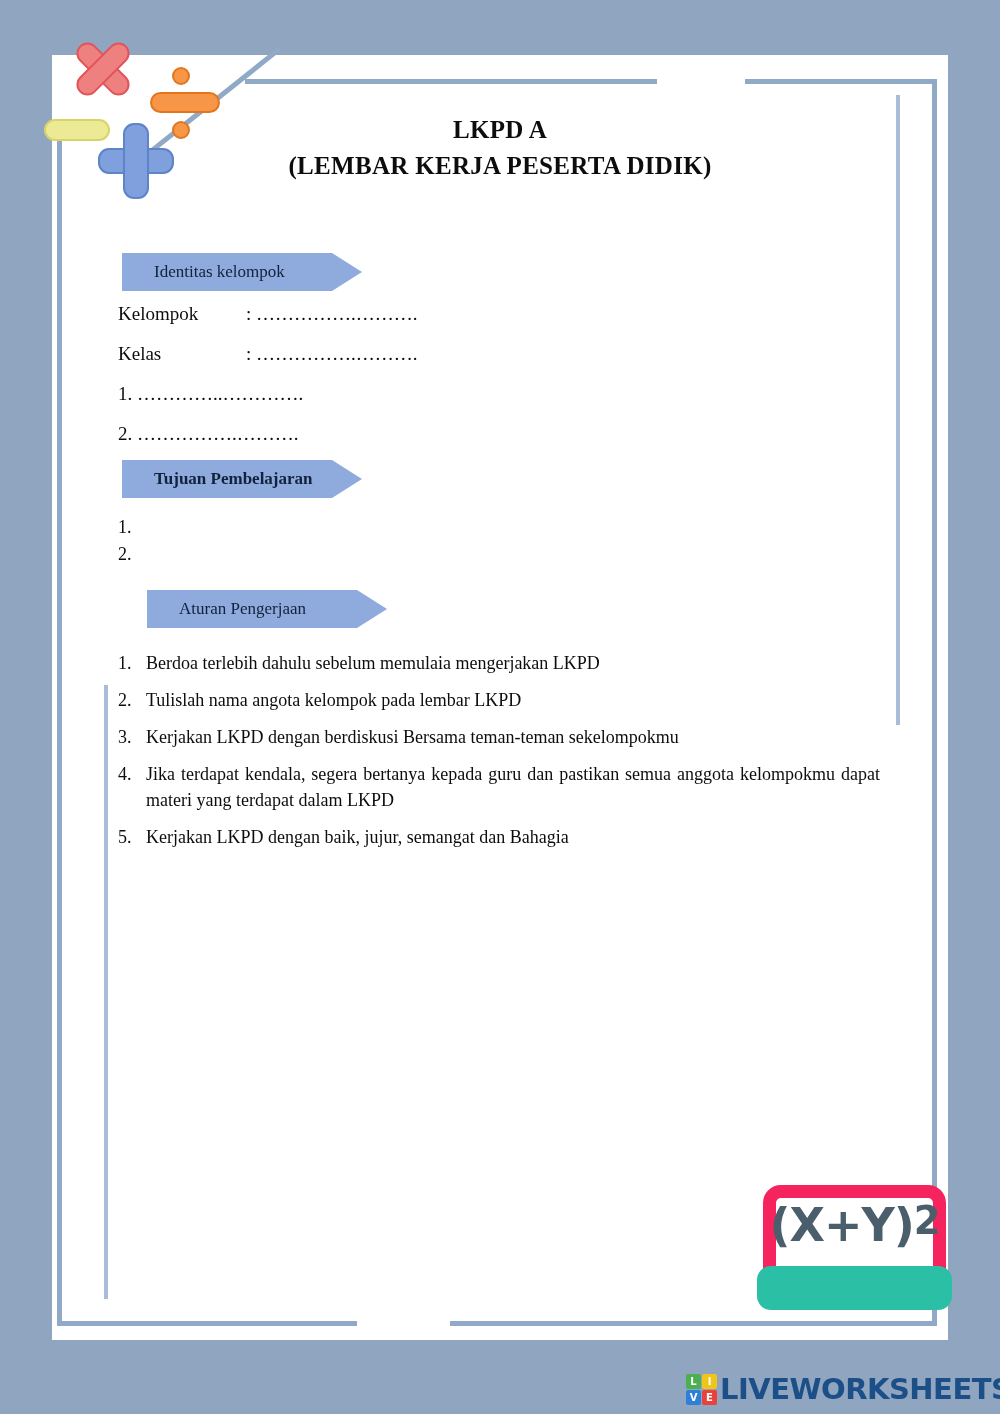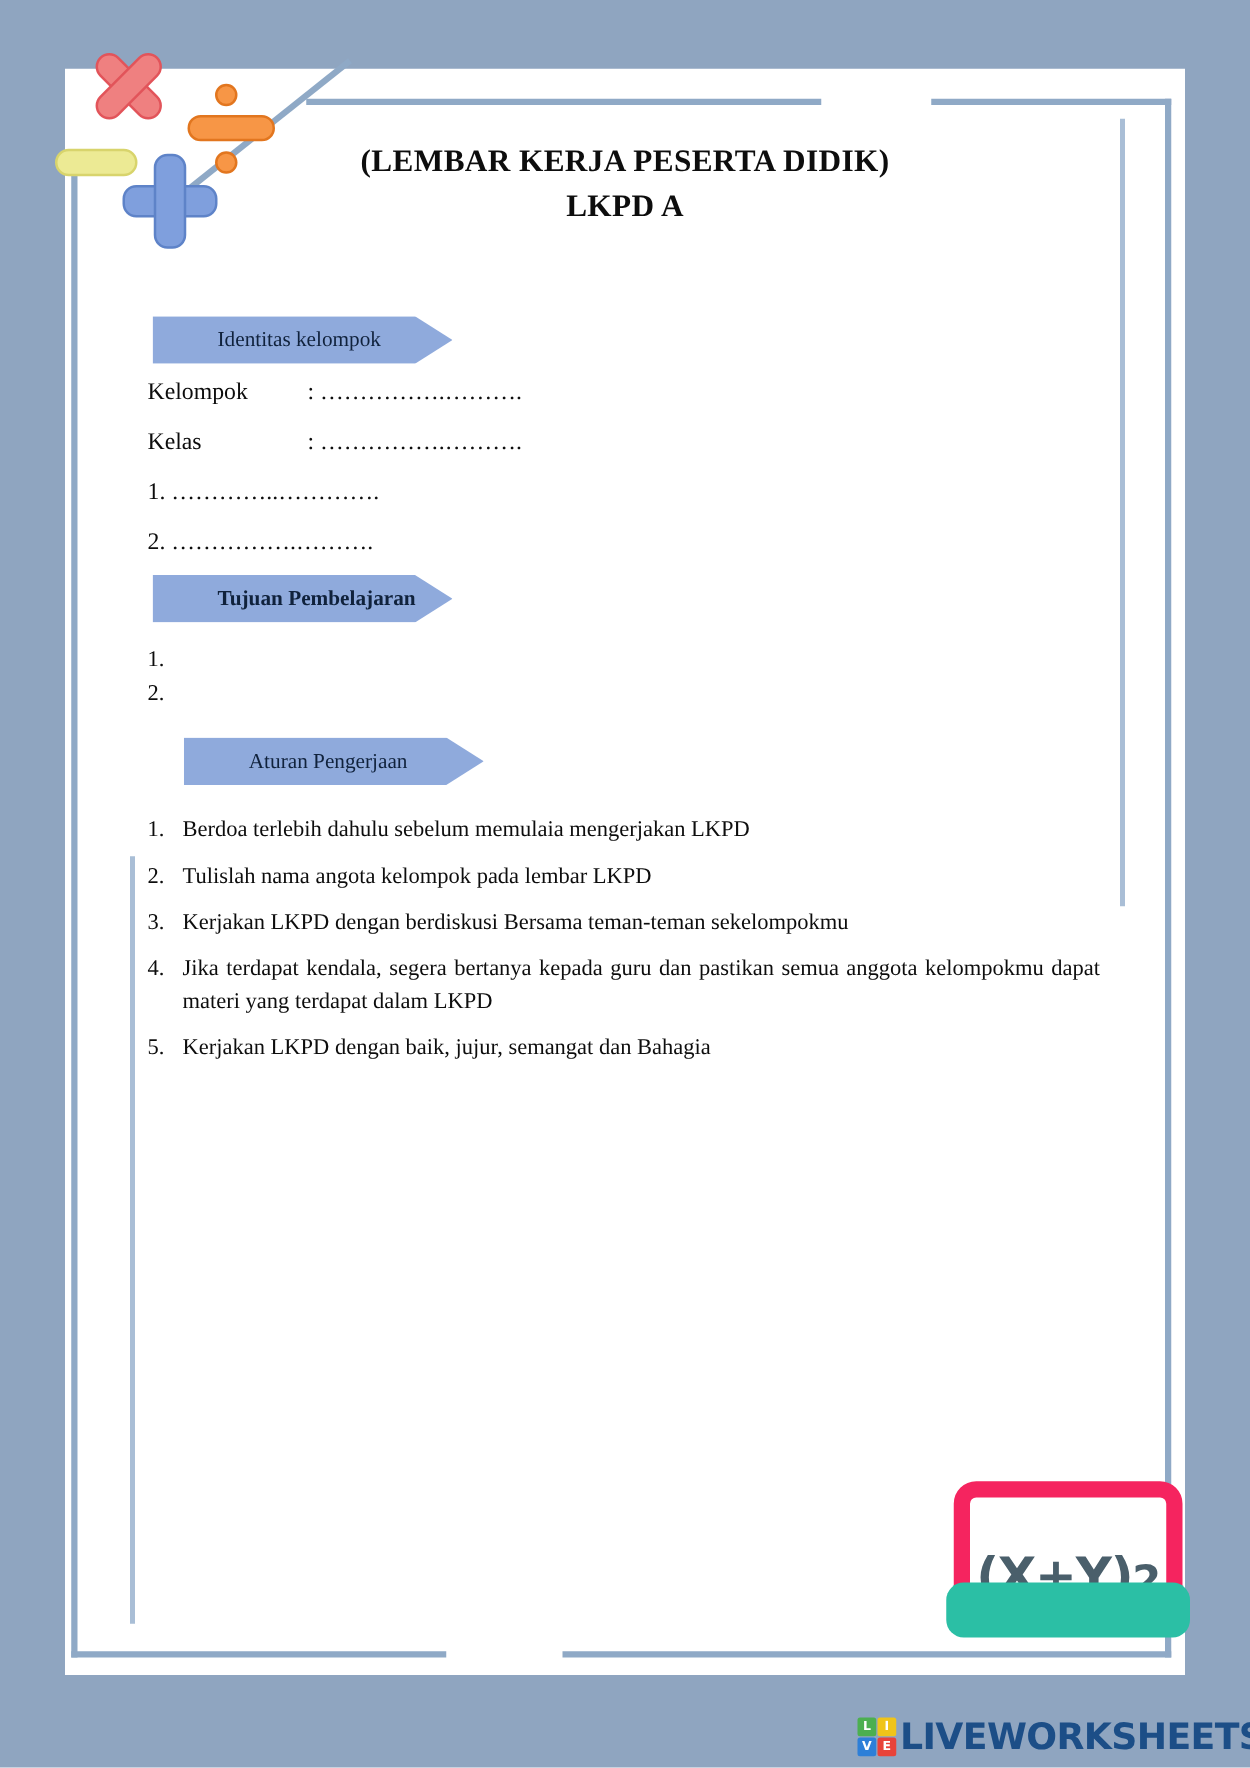--- a/index.html
+++ b/index.html
@@ -132,21 +132,21 @@
   }
 
   
   .banner {
     position: absolute;
     height: 38px;
     background: #8faadc;
     color: #10223c;
     font-size: 17px;
     line-height: 38px;
-    padding-left: 52px;
+    padding-left: 32px;
     box-sizing: border-box;
     -webkit-clip-path: polygon(0 0, calc(100% - 30px) 0, 100% 50%, calc(100% - 30px) 100%, 0 100%);
     clip-path: polygon(0 0, calc(100% - 30px) 0, 100% 50%, calc(100% - 30px) 100%, 0 100%);
   }
   .banner-1 { left: 122px; top: 253px; width: 240px; }
   .banner-2 { left: 122px; top: 460px; width: 240px; font-weight: bold; }
   .banner-3 { left: 122px; top: 590px; width: 240px; margin-left: 25px; }
 
   
   .identity {
@@ -209,25 +209,25 @@
     border: 13px solid #f5245f;
     border-radius: 18px;
     box-sizing: border-box;
     background: #ffffff;
   }
   .calc-formula {
     position: absolute;
     left: 0; top: 0;
     width: 100%; height: 100%;
     display: flex;
-    align-items: flex-end;
+    align-items: flex-start;
     justify-content: center;
     font-family: "DejaVu Sans", sans-serif;
     font-weight: bold;
-    font-size: 40px;
+    font-size: 46px;
     color: #4a5f6b;
     letter-spacing: -1px;
   }
   .calc-base {
     position: absolute;
     left: 0; bottom: 0;
     width: 195px; height: 44px;
     background: #2bbfa5;
     border-radius: 14px;
   }
@@ -292,22 +292,22 @@
   <span class="h"></span>
     <span class="v"></span>
 </div>
 <div class="deco sym-div">
   <div class="dot top"></div>
   <div class="bar"></div>
   <div class="dot bot"></div>
 </div>
 
 <div class="title-block">
+  <div class="title-line">LKPD A</div>
   <div class="title-line">(LEMBAR KERJA PESERTA DIDIK)</div>
-  <div class="title-line">LKPD A</div>
 </div>
 
 <div class="banner banner-1">Identitas kelompok</div>
 
 <div class="identity">
   <div class="id-row">
     <span class="id-label">Kelompok</span>
     <span class="id-value">: …………….……….</span>
   </div>
   <div class="id-row">

